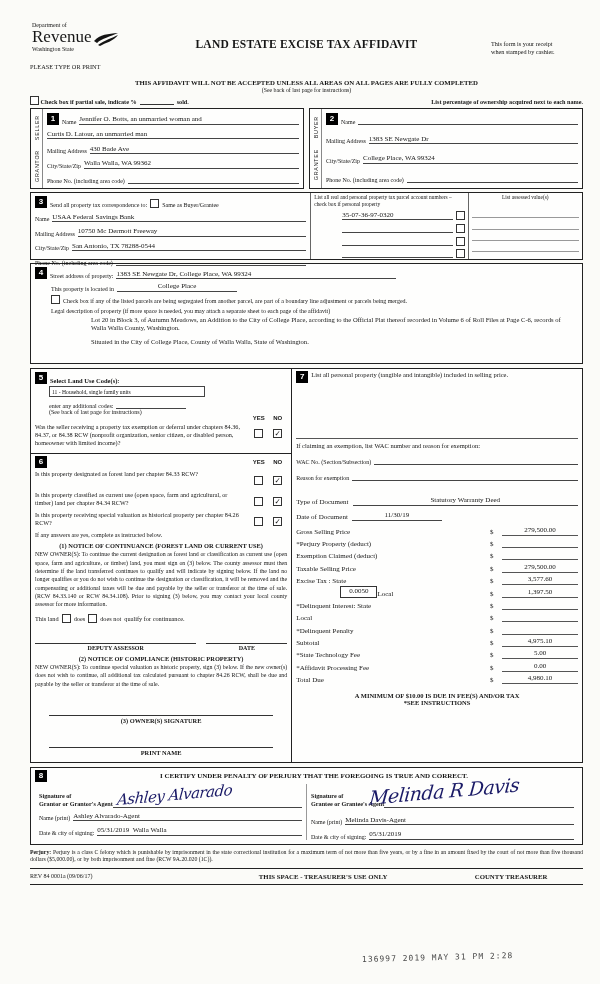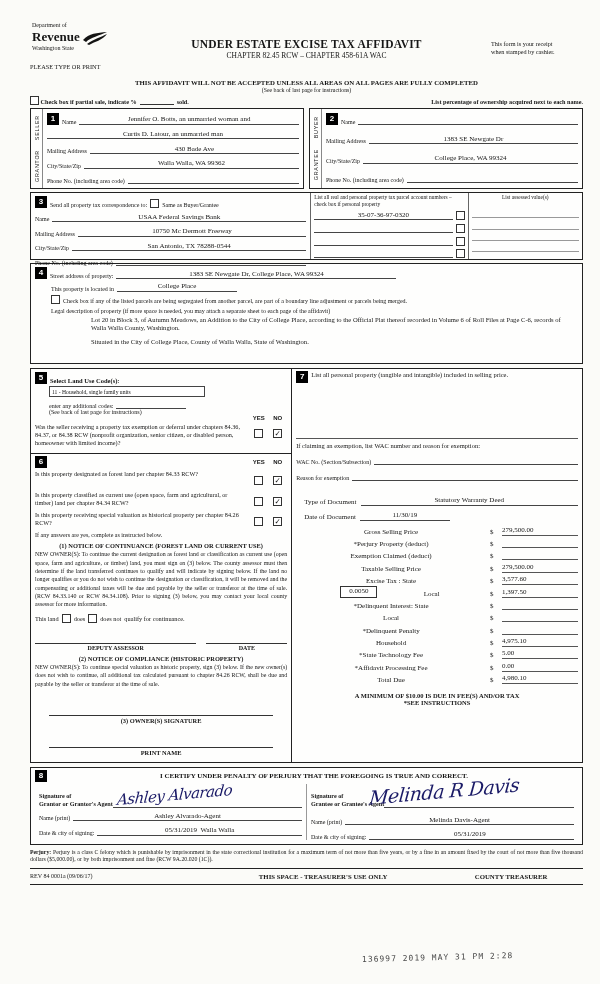--- a/index.html
+++ b/index.html
@@ -8,59 +8,59 @@
   .page{position:absolute;inset:0;padding:20px 17px 0 30px;}
   .bold{font-weight:bold;}
   .center{text-align:center;}
   .fs6{font-size:6px;}
   .fs65{font-size:6.5px;}
 
   
   .hdr{position:relative;height:56px;}
   .logo{position:absolute;left:2px;top:2px;line-height:1.05;}
   .logo .small{font-size:6px;}
-  .logo .name{font-size:13px;font-weight:bold;display:inline-block;text-align:right;}
+  .logo .name{font-size:17px;font-weight:normal;display:inline-block;text-align:right;}
   .logo svg{vertical-align:middle;margin-left:2px;}
   .title{font-size:11.5px;font-weight:bold;text-align:center;padding-top:18px;letter-spacing:0.2px;}
   .chapter{font-size:7.5px;text-align:center;margin-top:1px;}
   .receipt{position:absolute;right:0;top:20px;width:92px;font-size:6.2px;line-height:1.25;}
   .please{position:absolute;left:0;top:43px;font-size:6.3px;}
   .warning{font-size:6.8px;font-weight:bold;text-align:center;margin-top:3px;}
   .seeback{font-size:5.8px;text-align:center;margin-top:1px;}
   .partial{display:flex;align-items:flex-end;font-size:6.2px;font-weight:bold;margin-top:3px;}
   .partial .gap{flex:1;}
   .blankshort{display:inline-block;width:34px;border-bottom:0.8px solid #333;height:7px;margin:0 3px;}
 
   .cb{display:inline-block;width:7px;height:7px;border:0.9px solid #333;font-size:7.5px;
       line-height:7px;text-align:center;vertical-align:middle;background:#fff;color:#111;}
   .badge{display:inline-block;width:12px;height:12px;background:#000;color:#fff;font-size:8px;
          font-weight:bold;text-align:center;line-height:12px;margin-right:3px;flex:0 0 auto;
          font-family:"Liberation Sans",sans-serif;}
   .box{border:1px solid #222;background:#fefefd;}
   .frow{display:flex;align-items:flex-end;margin:2.5px 4px;}
   .lbl{font-size:6px;white-space:nowrap;margin-right:3px;}
-  .fill{flex:1;border-bottom:0.8px solid #444;font-size:7px;line-height:8.5px;min-height:8.5px;text-align:center;}
+  .fill{flex:1;border-bottom:0.8px solid #444;font-size:7px;line-height:8.5px;min-height:8.5px;}
 
   
   .row12{display:flex;gap:5px;margin-top:3px;}
   .party{flex:1;display:flex;height:79px;}
   .side{width:11px;display:flex;flex-direction:column;justify-content:space-around;align-items:center;
         border-right:0.7px solid #888;padding:2px 0;}
   .vtext{writing-mode:vertical-rl;transform:rotate(180deg);font-size:5.3px;letter-spacing:0.8px;
          font-family:"Liberation Sans",sans-serif;}
   .party-main{flex:1;display:flex;flex-direction:column;justify-content:space-between;padding:1px 0 2px;}
 
   
   .sec3{display:flex;margin-top:3px;height:66px;}
   .s3-left{width:52%;border-right:0.8px solid #666;display:flex;flex-direction:column;justify-content:space-between;padding-bottom:2px;}
   .s3-mid{width:28%;border-right:0.8px solid #666;padding:1px 3px;}
   .s3-right{width:20%;padding:1px 3px;}
   .colhead{font-size:5.4px;line-height:1.25;}
   .parcel-row{display:flex;align-items:flex-end;margin-top:3.2px;}
-  .parcel-row .fill{margin-right:3px;}
+  .parcel-row .fill{margin-right:3px;margin-left:28px;}
   .blankline{border-bottom:0.7px solid #999;height:10.2px;}
 
   
   .sec4{margin-top:3px;padding:2px 4px 16px;}
   .legal{font-size:6.6px;line-height:1.35;margin:2px 6px 0 56px;}
 
   
   .cols567{display:flex;margin-top:4px;border:1px solid #222;background:#fefefd;}
   .colL{width:48%;border-right:0.9px solid #222;display:flex;flex-direction:column;}
   .colR{width:52%;display:flex;flex-direction:column;padding:2px 4px 4px;}
@@ -79,26 +79,26 @@
   .dep-seg{display:flex;flex-direction:column;}
   .dep-seg .line{border-bottom:0.9px solid #333;height:10px;}
   .dep-seg .dlbl{font-size:6px;font-weight:bold;text-align:center;margin-top:1px;}
   .sigline{border-bottom:0.9px solid #333;height:14px;margin:0 14px;}
 
   
   .s7top{display:flex;align-items:flex-start;}
   .s7lbl{flex:1;font-size:6.5px;line-height:1.3;}
   .divider{border-top:0.8px solid #555;margin:3px 0;}
   .mrow{display:flex;align-items:flex-end;height:12.4px;font-size:7px;}
-  .mlbl{flex:1;text-align:center;white-space:nowrap;}
+  .mlbl{flex:1;text-align:left;white-space:nowrap;}
   .mdollar{width:12px;padding-left:4px;}
-  .mamt{width:76px;text-align:left;border-bottom:0.7px solid #555;min-height:9px;}
+  .mamt{width:76px;text-align:center;border-bottom:0.7px solid #555;min-height:9px;}
   .ratebox{border:0.9px solid #333;padding:0 8px;margin-left:44px;font-size:7px;line-height:9.5px;background:#fff;}
   .tdrow{display:flex;align-items:flex-end;font-size:7px;margin:2.5px 0;}
-  .tdlbl{white-space:nowrap;margin-right:4px;margin-left:8px;}
+  .tdlbl{white-space:nowrap;margin-right:4px;}
   .tdval{flex:1;border-bottom:0.8px solid #444;text-align:center;min-height:9px;line-height:9px;}
 
   
   .sec8{margin-top:4px;padding:2px 4px 4px;position:relative;}
   .sec8-top{display:flex;align-items:center;}
   .certify{flex:1;text-align:center;font-size:7px;font-weight:bold;}
   .sec8-cols{display:flex;margin-top:2px;}
   .s8col{flex:1;position:relative;padding:0 4px;}
   .s8col+.s8col{border-left:0.7px solid #999;}
   .sigrow{display:flex;align-items:flex-end;height:24px;}
@@ -126,22 +126,21 @@
     <div class="logo">
       <div class="small">Department of</div>
       <div>
         <span class="name">Revenue</span><svg width="26" height="14" viewBox="0 0 26 14">
             <path d="M1 9 C7 2 15 2 25 1 C17 5 9 6 4 11 Z" fill="#141414"></path>
             <path d="M5 13 C12 8 19 6 25 3 C21 9 12 11 7 14 Z" fill="#141414"></path>
           </svg>
       </div>
       <div class="small">Washington State</div>
     </div>
-    <div class="title">UNDER ESTATE EXCISE TAX AFFIDAVIT</div>
-    <div class="chapter">CHAPTER 82.45 RCW – CHAPTER 458-61A WAC</div>
+    <div class="title">LAND ESTATE EXCISE TAX AFFIDAVIT</div>
     <div class="receipt">
       <div>This form is your receipt</div>
       <div>when stamped by cashier.</div>
     </div>
     <div class="please">PLEASE TYPE OR PRINT</div>
   </div>
   <div class="warning">THIS AFFIDAVIT WILL NOT BE ACCEPTED UNLESS ALL AREAS ON ALL PAGES ARE FULLY COMPLETED</div>
   <div class="seeback">(See back of last page for instructions)</div>
   <div class="partial">
     <span class="cb"></span>&nbsp;
@@ -427,21 +426,21 @@
           <span class="mlbl">Local</span>
           <span class="mdollar">$</span>
           <span class="mamt"></span>
         </div>
       <div class="mrow">
           <span class="mlbl">*Delinquent Penalty</span>
           <span class="mdollar">$</span>
           <span class="mamt"></span>
         </div>
       <div class="mrow">
-          <span class="mlbl">Household</span>
+          <span class="mlbl">Subtotal</span>
           <span class="mdollar">$</span>
           <span class="mamt">4,975.10</span>
         </div>
       <div class="mrow">
           <span class="mlbl">*State Technology Fee</span>
           <span class="mdollar">$</span>
           <span class="mamt">5.00</span>
         </div>
       <div class="mrow">
           <span class="mlbl">*Affidavit Processing Fee</span>

